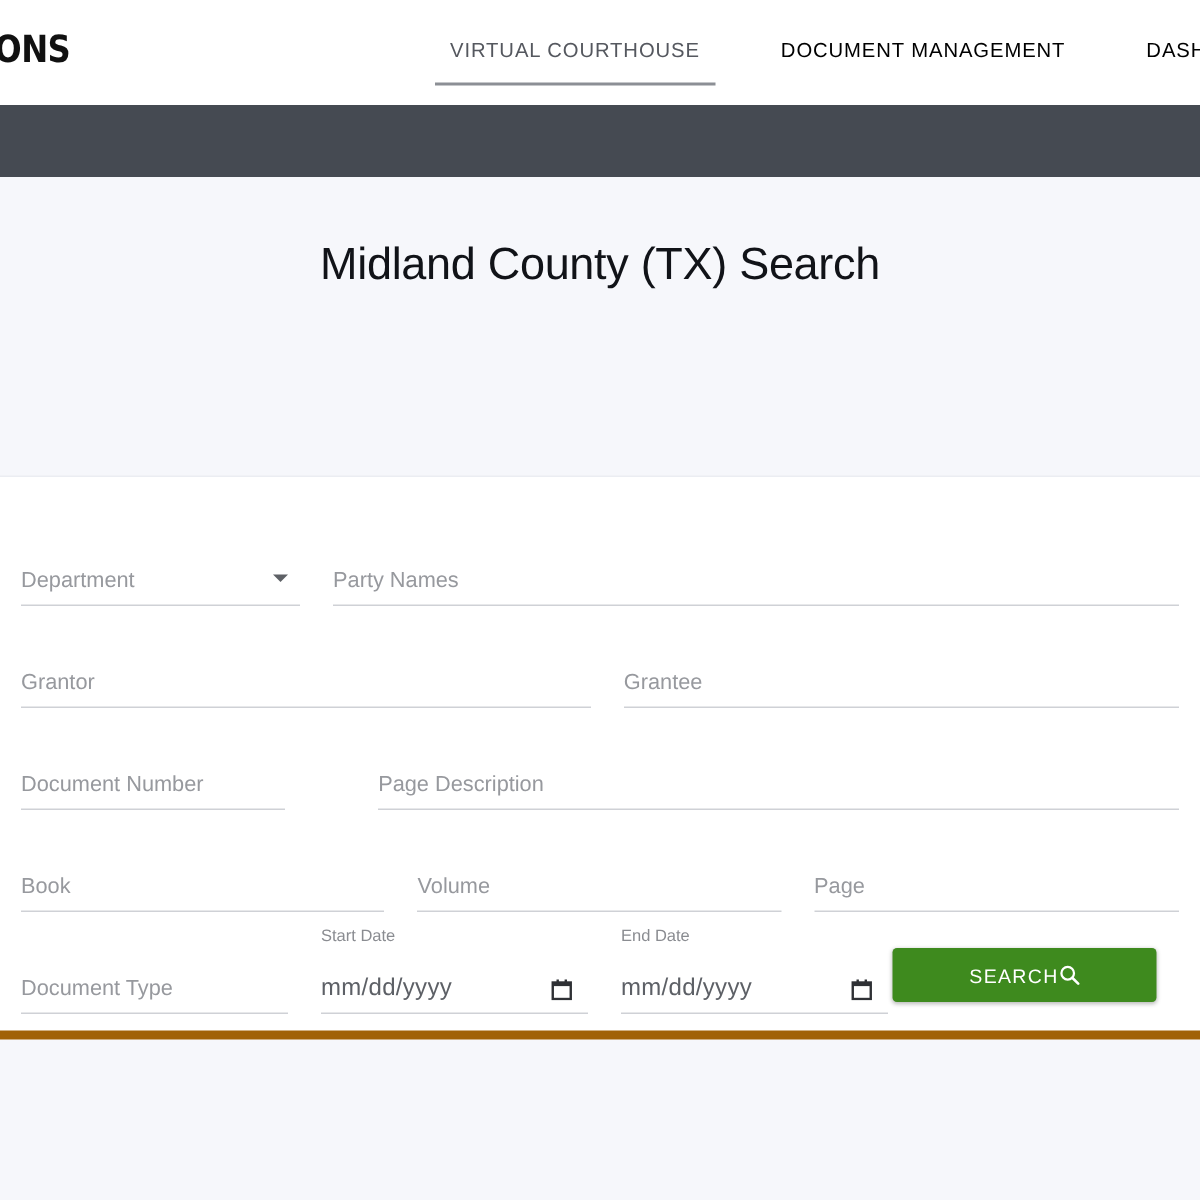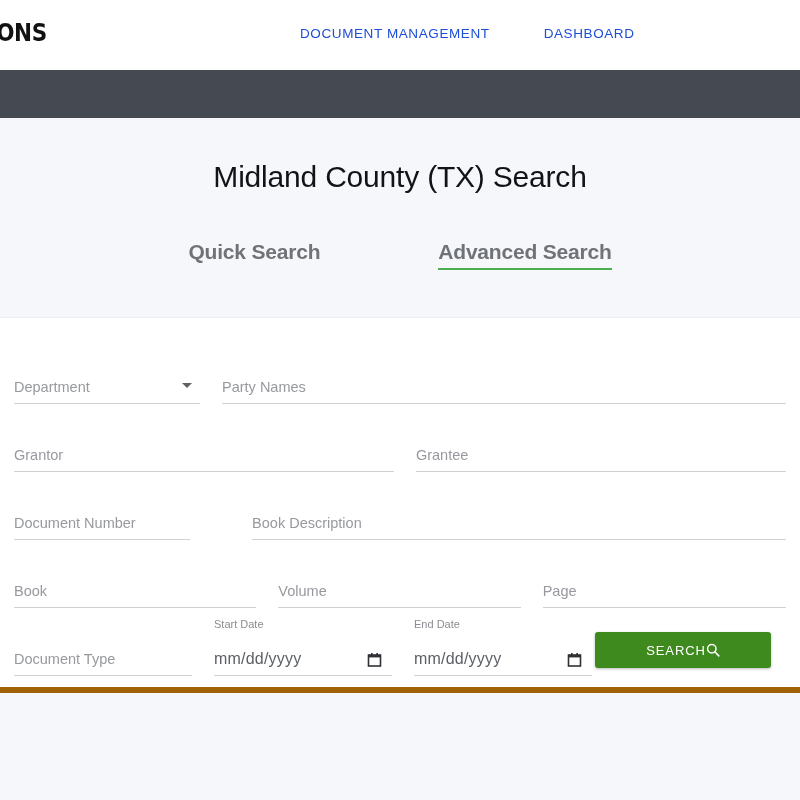--- a/index.html
+++ b/index.html
@@ -41,21 +41,21 @@
     align-items: flex-start;
     gap: 0px;
     white-space: nowrap;
   }
   .navitem {
     position: relative;
     padding: 26px 0 0 0;
     margin-right: 54px;
     font-size: 13.5px;
     letter-spacing: 0.6px;
-    color: #1d4ed8;
+    color: #000000;
     cursor: pointer;
     font-family: "Liberation Sans", sans-serif;
   }
   .navitem.active { color: #55585f; }
   .navitem.active::after {
     content: "";
     position: absolute;
     left: -10px; right: -10px;
     bottom: -16px;
     height: 2.5px;
@@ -192,42 +192,37 @@
 
   .footerspace { background: #f6f7fb; height: 110px; }
 </style>
 </head>
 <body>
 
 <div class="topbar">
   <div class="brand">SOLUTIONS</div>
 
   <nav class="mainnav">
+    <div class="navitem active">
+      <span>VIRTUAL COURTHOUSE</span>
+    </div>
     <div class="navitem">
       <span>DOCUMENT MANAGEMENT</span>
     </div>
     <div class="navitem">
       <span>DASHBOARD</span>
     </div>
   </nav>
 </div>
 
 <div class="darkband"></div>
 
 <section class="hero">
   <h1 class="page-title">Midland County (TX) Search</h1>
 
-  <div class="searchtabs">
-    <div class="stab">
-      <span>Quick Search</span>
-    </div>
-    <div class="stab active">
-      <span>Advanced Search</span>
-    </div>
-  </div>
 </section>
 
 <section class="formpanel">
 
   <div class="frow" style="top:42px;">
     <div class="field" style="width:190px;">
       <span class="ph">Department</span>
       <span class="caret"></span>
       <span class="line"></span>
     </div>
@@ -247,21 +242,21 @@
       <span class="line"></span>
     </div>
   </div>
 
   <div class="frow" style="top:178px;gap:40px;">
     <div class="field" style="width:190px;">
       <span class="ph">Document Number</span>
       <span class="line"></span>
     </div>
     <div class="field" style="width:576px;">
-      <span class="ph">Book Description</span>
+      <span class="ph">Page Description</span>
       <span class="line"></span>
     </div>
   </div>
 
   <div class="frow" style="top:246px;">
     <div class="field" style="width:249px;">
       <span class="ph">Book</span>
       <span class="line"></span>
     </div>
     <div class="field" style="width:249px;">

